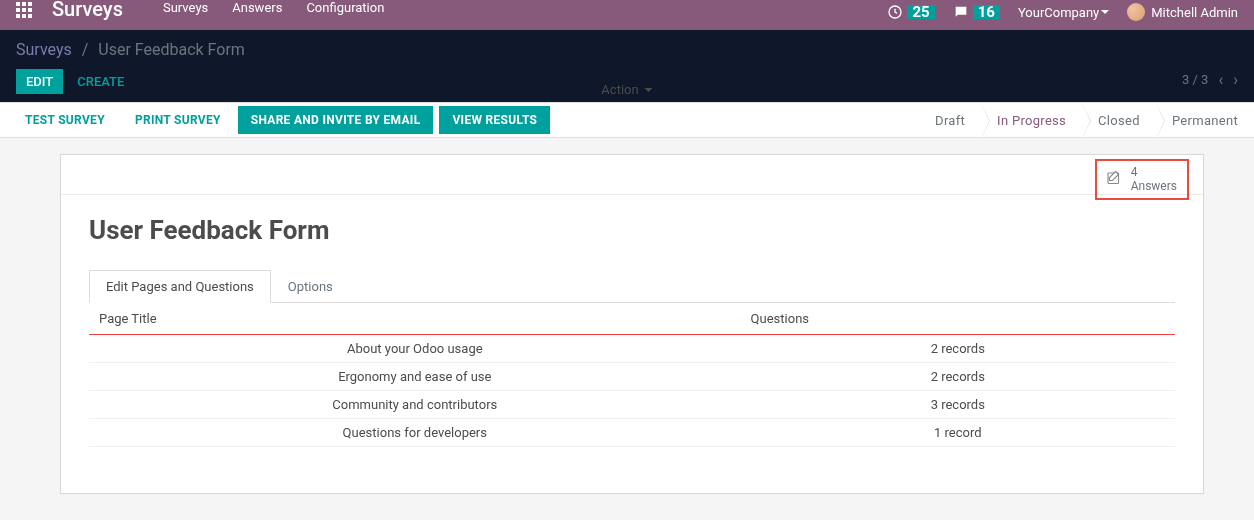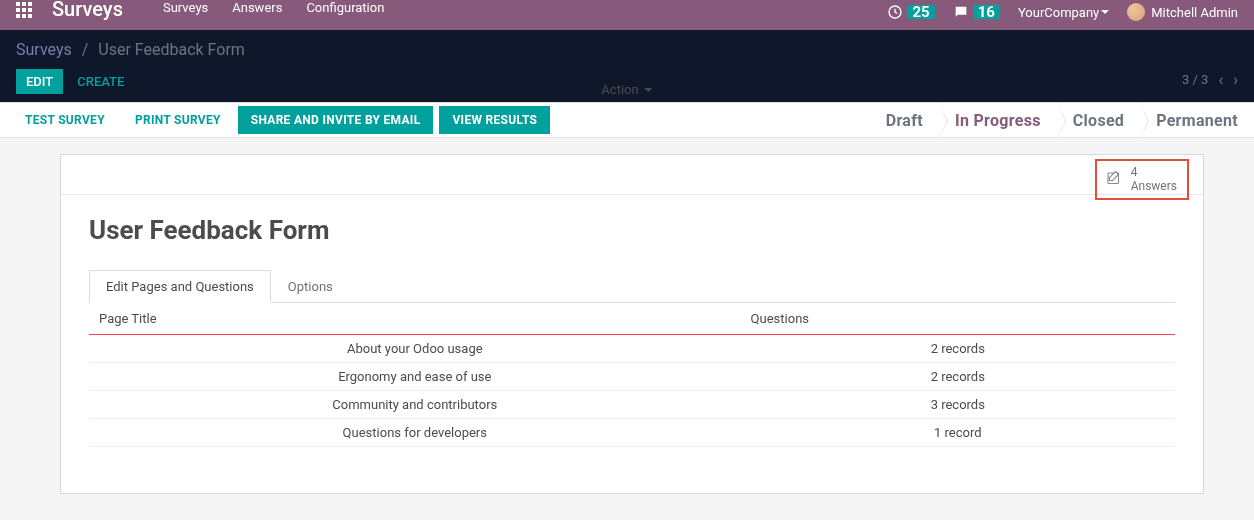--- a/index.html
+++ b/index.html
@@ -34,21 +34,21 @@
 .pager-arrow { cursor: pointer; color: #6c757d; font-size: 16px; }
 
 
 .bar-row { background: #fff; border-top: 1px solid #e0e0e0; border-bottom: 1px solid #e0e0e0; display: flex; justify-content: space-between; align-items: stretch; height: 36px; }
 .action-buttons { display: flex; align-items: center; padding-left: 12px; gap: 4px; }
 .abtn { padding: 6px 12px; font-size: 12px; font-weight: bold; cursor: pointer; border: 1px solid transparent; text-transform: uppercase; letter-spacing: 0.3px; }
 .abtn-link { color: #00A09D; background: #fff; }
 .abtn-solid { background: #00A09D; color: #fff; border: 1px solid #00A09D; }
 .abtn-solid:last-of-type { margin-left: 2px; }
 .status-bar { display: flex; align-items: stretch; }
-.status-step { display: flex; align-items: center; padding: 0 16px; font-size: 16px; font-weight: bold; color: #6c757d; position: relative; cursor: default; letter-spacing: 0.3px; }
+.status-step { display: flex; align-items: center; padding: 0 16px; font-size: 13px; font-weight: normal; color: #6c757d; position: relative; cursor: default; letter-spacing: 0.3px; }
 .status-step.active { color: #875A7B; }
 .status-step::after { content: ''; position: absolute; right: -8px; top: 0; width: 0; height: 0; border-top: 18px solid transparent; border-bottom: 18px solid transparent; border-left: 8px solid #fff; z-index: 2; }
 .status-step::before { content: ''; position: absolute; right: -9px; top: 0; width: 0; height: 0; border-top: 18px solid transparent; border-bottom: 18px solid transparent; border-left: 9px solid #e0e0e0; z-index: 1; }
 .status-step:last-child::after, .status-step:last-child::before { display: none; }
 
 
 .sheet-wrap { padding: 16px 50px 0 60px; }
 .sheet { background: #fff; border: 1px solid #d8d8d8; position: relative; min-height: 340px; }
 .sheet-top { height: 40px; border-bottom: 1px solid #e9e9e9; position: relative; }
 .answers-box { position: absolute; right: 14px; top: 4px; border: 2px solid #e74c3c; padding: 4px 10px 4px 8px; display: flex; align-items: center; gap: 8px; cursor: pointer; }

